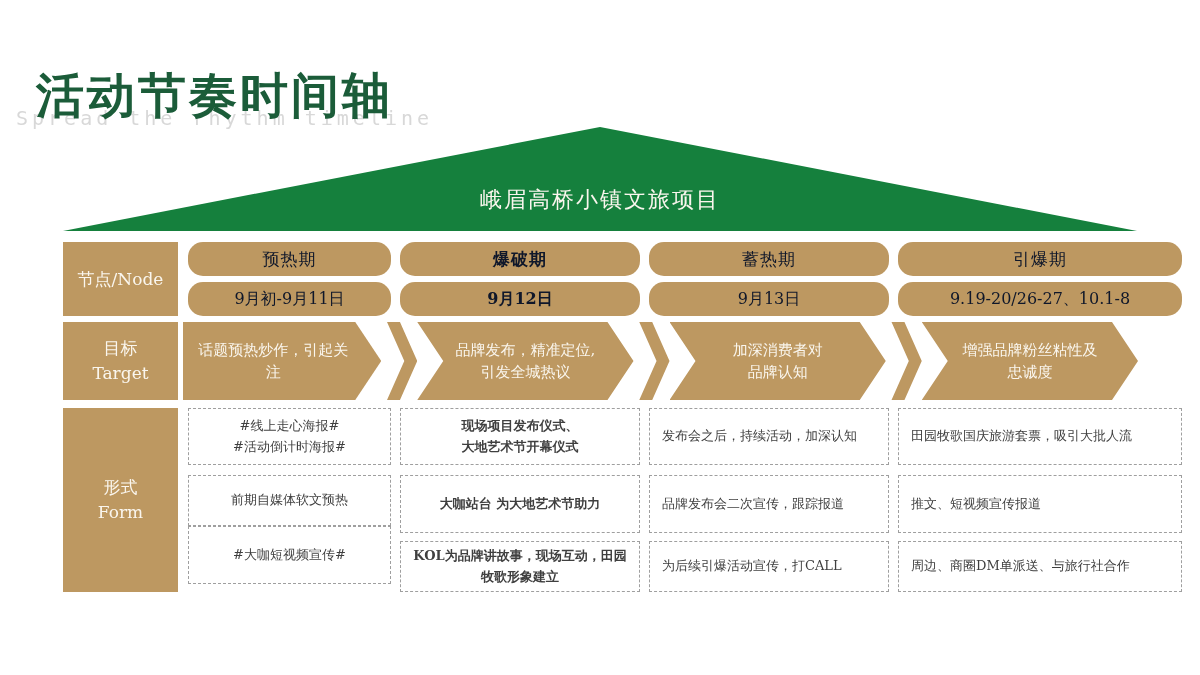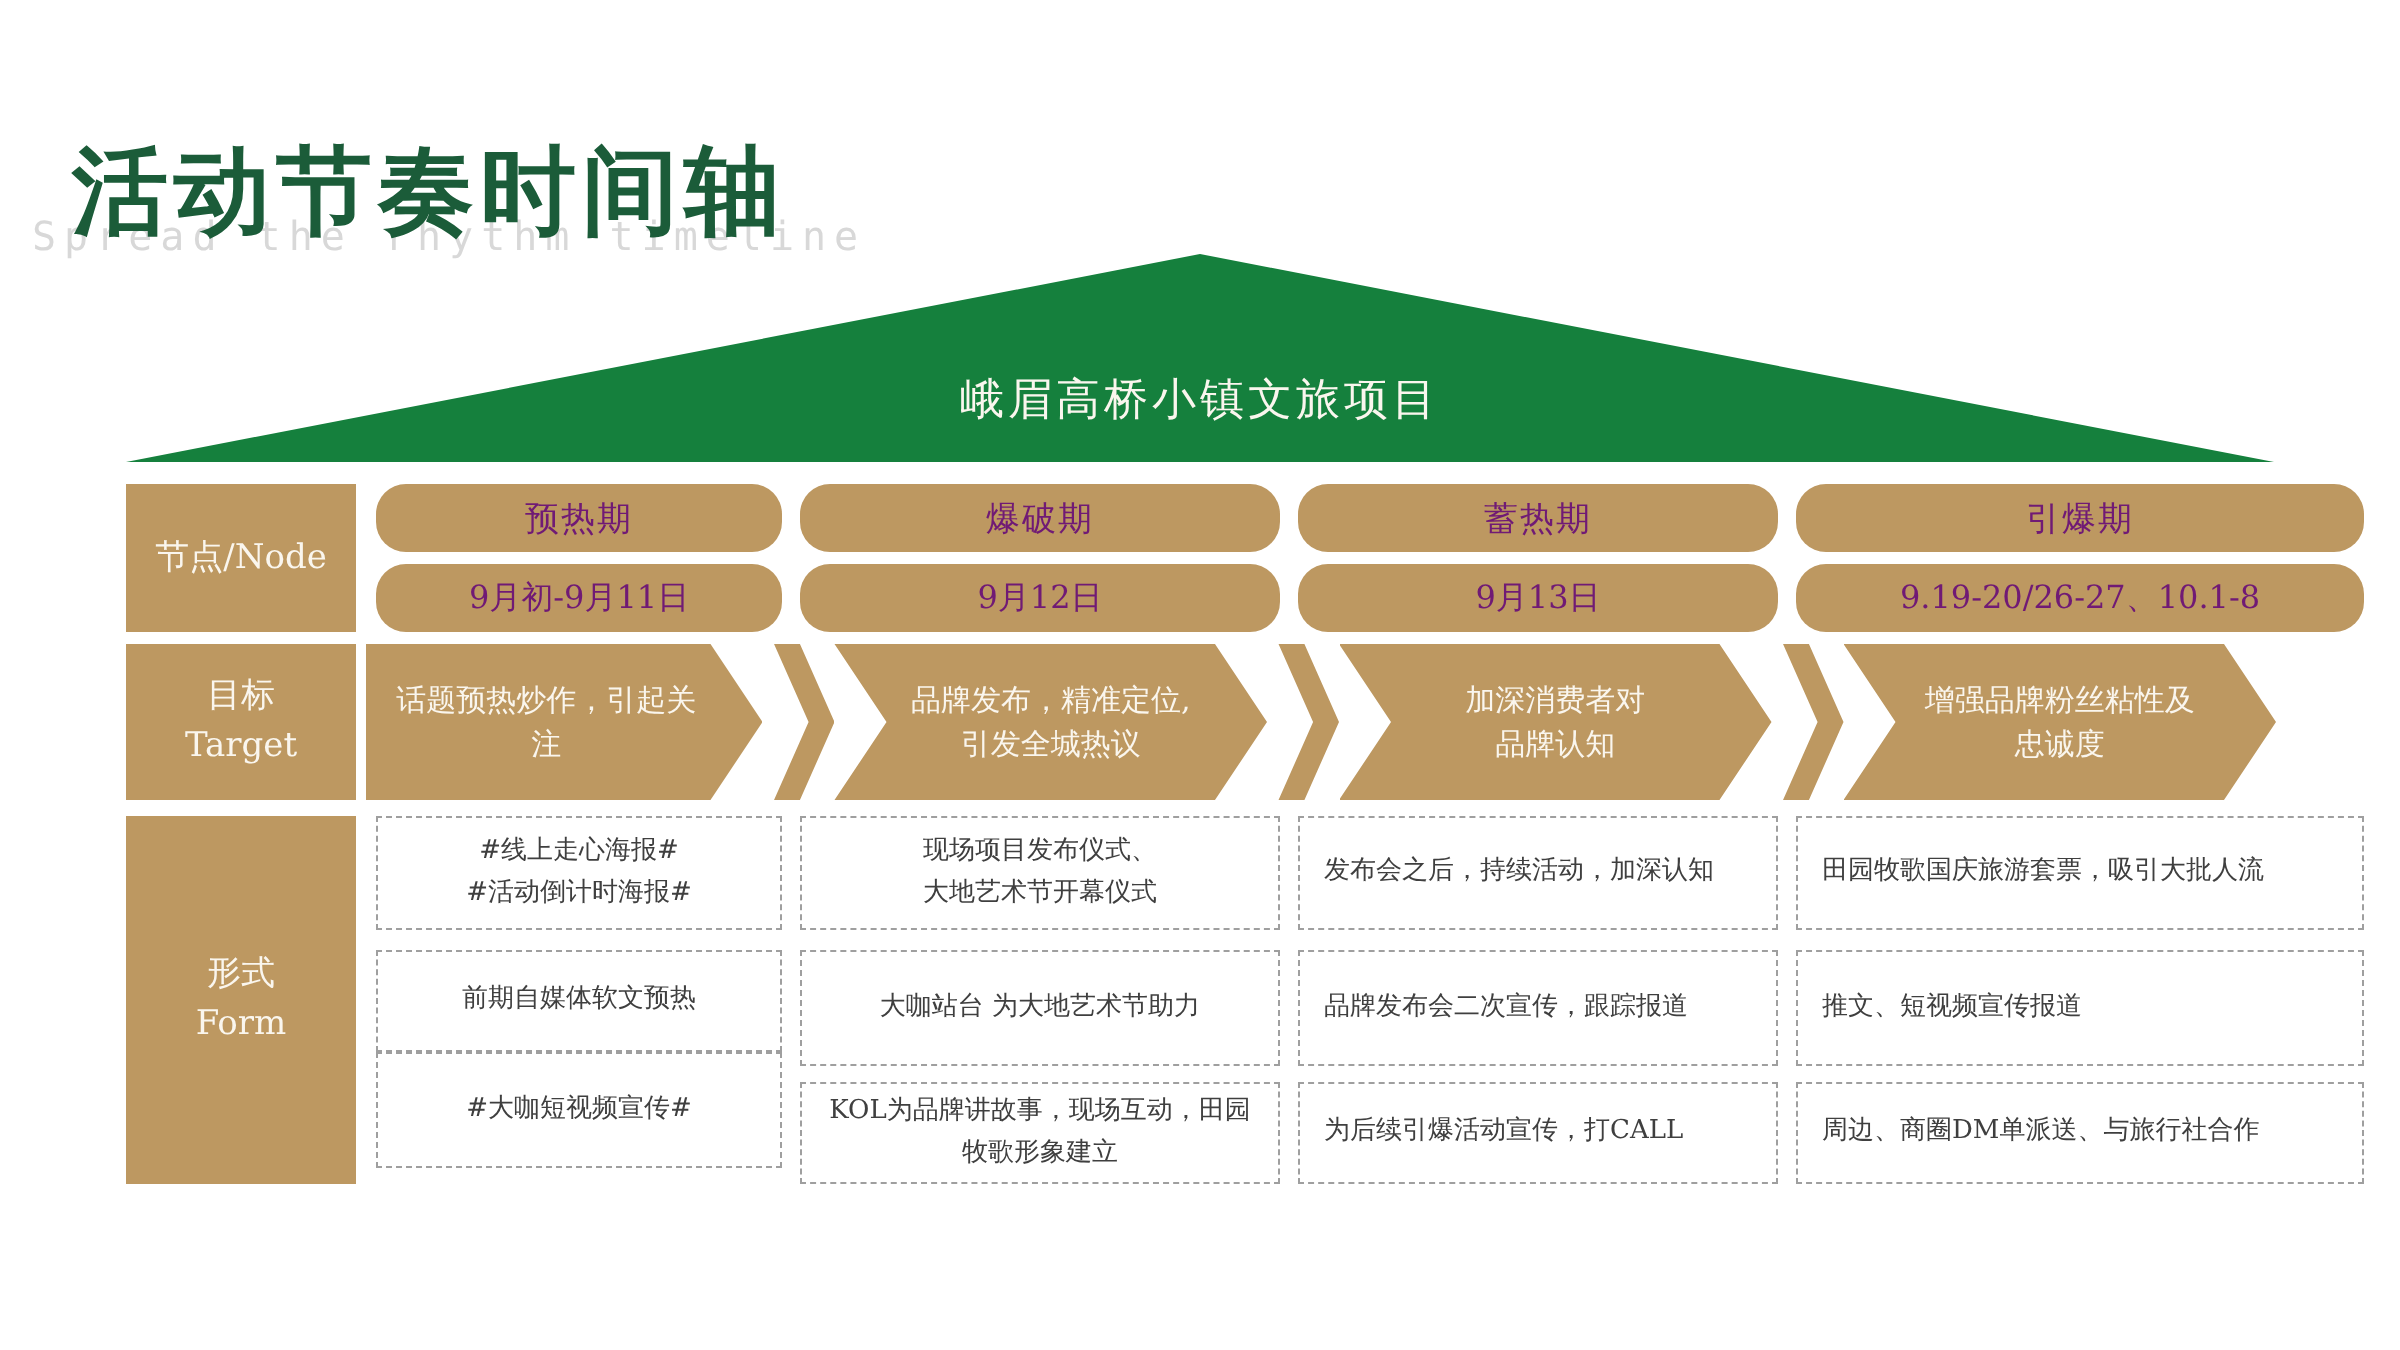--- a/index.html
+++ b/index.html
@@ -20,21 +20,21 @@
         display:flex;align-items:flex-end;justify-content:center;}
   .roof span{color:#faf6ee;font-size:22px;letter-spacing:2px;padding-bottom:16px;}
 
   
   .lbl{position:absolute;left:63px;width:115px;background:#bd9861;color:#faf6ee;
        display:flex;align-items:center;justify-content:center;text-align:center;
        font-size:17px;line-height:1.45;}
 
   
   .pcol{position:absolute;top:242px;display:flex;flex-direction:column;gap:6px;}
-  .pbox{height:34px;background:#bd9861;color:#701a75;display:flex;
+  .pbox{height:34px;background:#bd9861;color:#0f172a;display:flex;
         align-items:center;justify-content:center;border-radius:15px;}
   .pname{font-size:17px;letter-spacing:1px;}
   .pdate{font-size:16px;}
 
   
   .arrows{position:absolute;left:183px;top:322px;width:955px;height:78px;
           display:flex;align-items:stretch;}
   .seg{flex:1;background:#bd9861;color:#faf6ee;display:flex;align-items:center;
        justify-content:center;text-align:center;font-size:15px;line-height:1.5;
        padding:0 30px 0 30px;
@@ -49,21 +49,21 @@
   .fbox{border:1px dashed #9f9f9f;background:#fff;color:#3f3f3f;font-size:13px;
         line-height:1.55;display:flex;align-items:center;box-sizing:border-box;}
   .fbox.center{justify-content:center;text-align:center;padding:0 11px;}
   .fbox.left{justify-content:flex-start;text-align:left;padding:0 22px 0 12px;white-space:nowrap;}
   .fb1{height:57px;margin-bottom:10px;}
   .fb2{height:58px;margin-bottom:8px;}
   .fb3{height:51px;}
 
   
   .c1{left:188px;width:203px;}
-  .c2{left:400px;width:240px;}
+  .c2{left:400px;width:240px;font-weight:bold;}
   .c3{left:649px;width:240px;}
   .c4{left:898px;width:284px;}
 </style>
 </head>
 <body>
 
 <div class="slide">
 
   <div class="subtitle">Spread the rhythm timeline</div>
   <div class="title">活动节奏时间轴</div>

